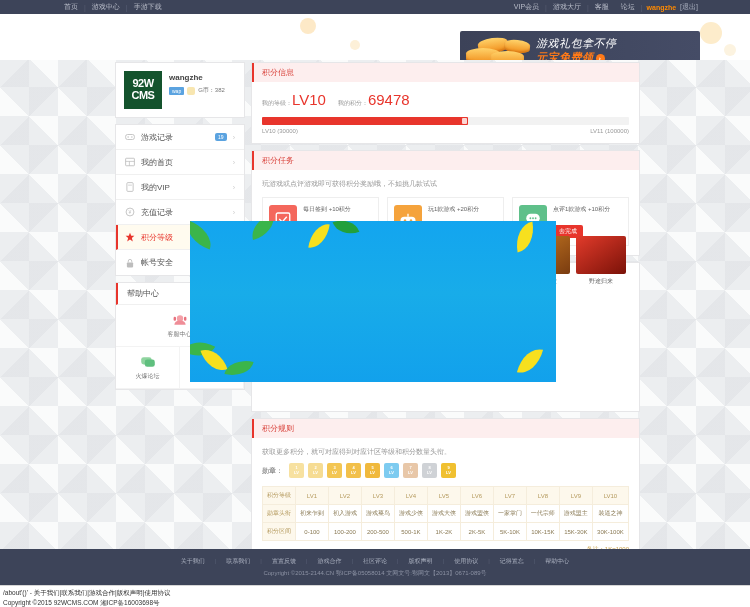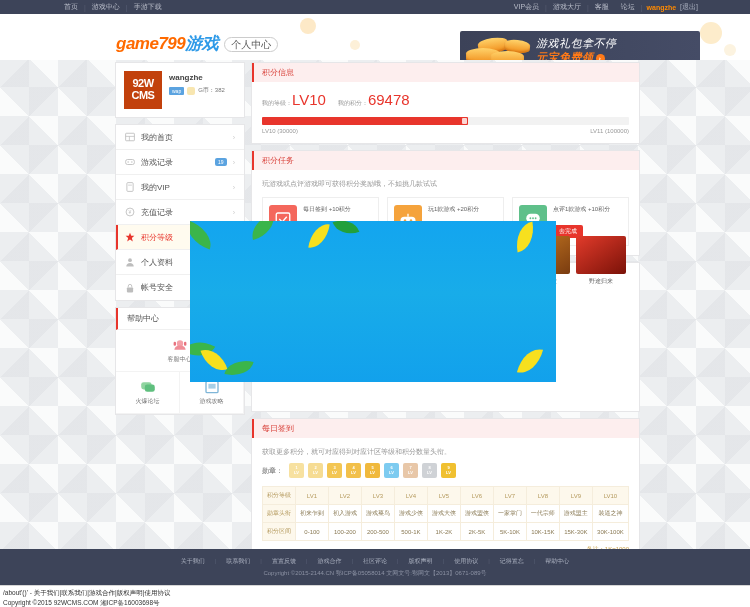--- a/index.html
+++ b/index.html
@@ -96,21 +96,21 @@
   .wrap { position: absolute; top: 62px; left: 115px; width: 525px; }
 
   .col-left { position: absolute; left: 0; top: 0; width: 130px; }
   .col-right { position: absolute; left: 136px; top: 0; width: 389px; }
 
   .card { background: #fff; border: 1px solid #e6e6e8; margin-bottom: 6px; }
 
   
   .usercard { padding: 8px; display: flex; gap: 7px; }
   .avatar {
-    width: 38px; height: 38px; background: #c2410c; color: #fff;
+    width: 38px; height: 38px; background: #14532d; color: #fff;
     display: flex; flex-direction: column; align-items: center; justify-content: center;
     font-size: 11px; font-weight: bold; line-height: 1.05; letter-spacing: -.5px;
   }
   .uinfo { padding-top: 2px; }
   .uname { font-size: 8px; color: #444; font-weight: bold; margin-bottom: 4px; }
   .ubadges { display: flex; align-items: center; gap: 3px; }
   .b-wap { background: #5ba3e0; color: #fff; font-size: 5px; padding: 1px 3px; border-radius: 1px; }
   .b-icon { width: 8px; height: 8px; border-radius: 2px; background: #e8552f; }
   .b-gold { font-size: 6px; color: #777; }
 
@@ -287,26 +287,20 @@
     <span class="tn-logout">[退出]</span>
   </div>
 </div>
 
 <div class="header">
   <div class="hdr-decor-a"></div>
   <div class="hdr-decor-b"></div>
   <div class="hdr-decor-c"></div>
   <div class="hdr-decor-d"></div>
 
-  <div class="logo-wrap">
-    <div class="logo-main">
-      <span class="logo-o">game799</span><span class="logo-b">游戏</span>
-    </div>
-    <div class="logo-sub">个人中心</div>
-  </div>
 
   <div class="banner">
     <div class="banner-coins">
       <div class="coin c3"></div>
         <div class="coin c4"></div>
       <div class="coin c1"></div>
         <div class="coin c2"></div>
     </div>
     <div class="banner-txt">
       <div class="banner-l1">游戏礼包拿不停</div>
@@ -332,46 +326,46 @@
           <div class="ubadges">
             <span class="b-wap">wap</span>
             <span class="b-icon" style="background: rgb(248, 230, 176);"></span>
             <span class="b-gold">G币：382</span>
           </div>
         </div>
       </div>
     </div>
 
     <div class="card menu">
-      <div class="menu-item">
-        <span class="mi-ico">
-          <svg viewBox="0 0 16 16" width="10" height="10">
-              <rect x="1" y="2" width="14" height="12" rx="1" fill="none" stroke="#888" stroke-width="1.4"></rect>
-              <line x1="1" y1="7" x2="15" y2="7" stroke="#888" stroke-width="1.2"></line>
-              <line x1="7" y1="7" x2="7" y2="14" stroke="#888" stroke-width="1.2"></line>
-            </svg>
-        </span>
-        <span class="mi-label">我的首页</span>
-        <span class="mi-arrow">›</span>
-      </div>
       <div class="menu-item">
         <span class="mi-ico">
           <svg viewBox="0 0 16 16" width="10" height="10">
               <rect x="1" y="4" width="14" height="8" rx="3" fill="none" stroke="#888" stroke-width="1.4"></rect>
               <circle cx="5" cy="8" r="1.1" fill="#888"></circle>
               <circle cx="11" cy="8" r="1.1" fill="#888"></circle>
             </svg>
         </span>
         <span class="mi-label">游戏记录</span>
         <span class="mi-badge">19</span>
         <span class="mi-arrow">›</span>
       </div>
       <div class="menu-item">
         <span class="mi-ico">
           <svg viewBox="0 0 16 16" width="10" height="10">
+              <rect x="1" y="2" width="14" height="12" rx="1" fill="none" stroke="#888" stroke-width="1.4"></rect>
+              <line x1="1" y1="7" x2="15" y2="7" stroke="#888" stroke-width="1.2"></line>
+              <line x1="7" y1="7" x2="7" y2="14" stroke="#888" stroke-width="1.2"></line>
+            </svg>
+        </span>
+        <span class="mi-label">我的首页</span>
+        <span class="mi-arrow">›</span>
+      </div>
+      <div class="menu-item">
+        <span class="mi-ico">
+          <svg viewBox="0 0 16 16" width="10" height="10">
               <rect x="3" y="1" width="10" height="14" rx="1.5" fill="none" stroke="#888" stroke-width="1.4"></rect>
               <line x1="5" y1="5" x2="11" y2="5" stroke="#888" stroke-width="1.1"></line>
             </svg>
         </span>
         <span class="mi-label">我的VIP</span>
         <span class="mi-arrow">›</span>
       </div>
       <div class="menu-item">
         <span class="mi-ico">
           <svg viewBox="0 0 16 16" width="10" height="10">
@@ -382,29 +376,20 @@
         <span class="mi-label">充值记录</span>
         <span class="mi-arrow">›</span>
       </div>
       <div class="menu-item active">
         <span class="mi-ico">
           <svg viewBox="0 0 16 16" width="10" height="10">
               <polygon points="8,1 10,6 15,6 11,9.5 12.5,15 8,11.8 3.5,15 5,9.5 1,6 6,6" fill="#e8352c"></polygon>
             </svg>
         </span>
         <span class="mi-label">积分等级</span>
-      </div>
-      <div class="menu-item">
-        <span class="mi-ico">
-          <svg viewBox="0 0 16 16" width="10" height="10">
-              <circle cx="8" cy="5" r="3" fill="#888"></circle>
-              <path d="M2 15c0-3.5 2.7-5.5 6-5.5s6 2 6 5.5z" fill="#888"></path>
-            </svg>
-        </span>
-        <span class="mi-label">个人资料</span>
       </div>
       <div class="menu-item">
         <span class="mi-ico">
           <svg viewBox="0 0 16 16" width="10" height="10">
               <rect x="3" y="7" width="10" height="8" rx="1.3" fill="#888"></rect>
               <path d="M5.2 7V5a2.8 2.8 0 0 1 5.6 0v2" fill="none" stroke="#888" stroke-width="1.4"></path>
             </svg>
         </span>
         <span class="mi-label">帐号安全</span>
       </div>
@@ -518,21 +503,21 @@
               <span class="task-btn">去完成</span>
             </span>
           </div>
         </div>
       </div>
     </div>
 
     <div class="card" style="height:150px"></div>
 
     <div class="card">
-      <div class="sec-head">每日签到</div>
+      <div class="sec-head">积分规则</div>
       <div class="sec-body">
         <div class="rule-desc">获取更多积分，就可对应得到对应计区等级和积分数量头衔。</div>
         <div class="medal-row">
           <span class="medal-lbl">勋章：</span>
           <span class="medal" style="background: rgb(247, 225, 160);">
               <span>1</span>
               <span>LV</span>
             </span>
           <span class="medal" style="background: rgb(246, 220, 147);">
               <span>2</span>

